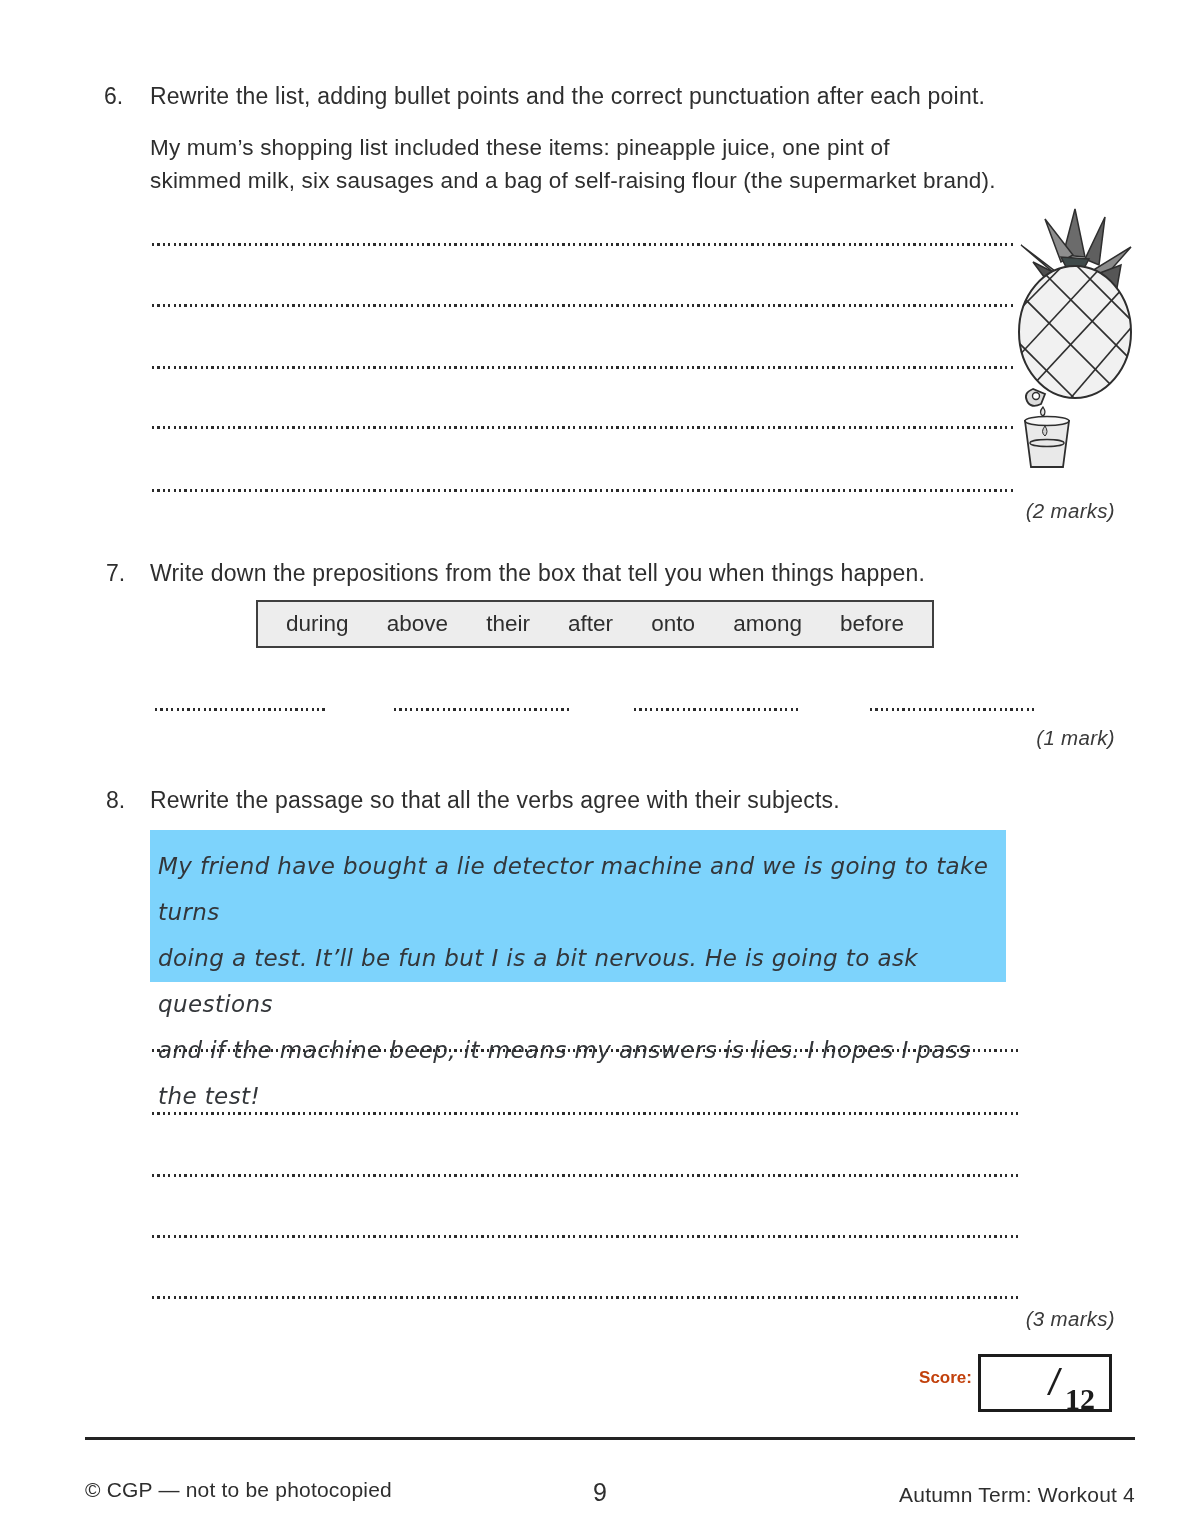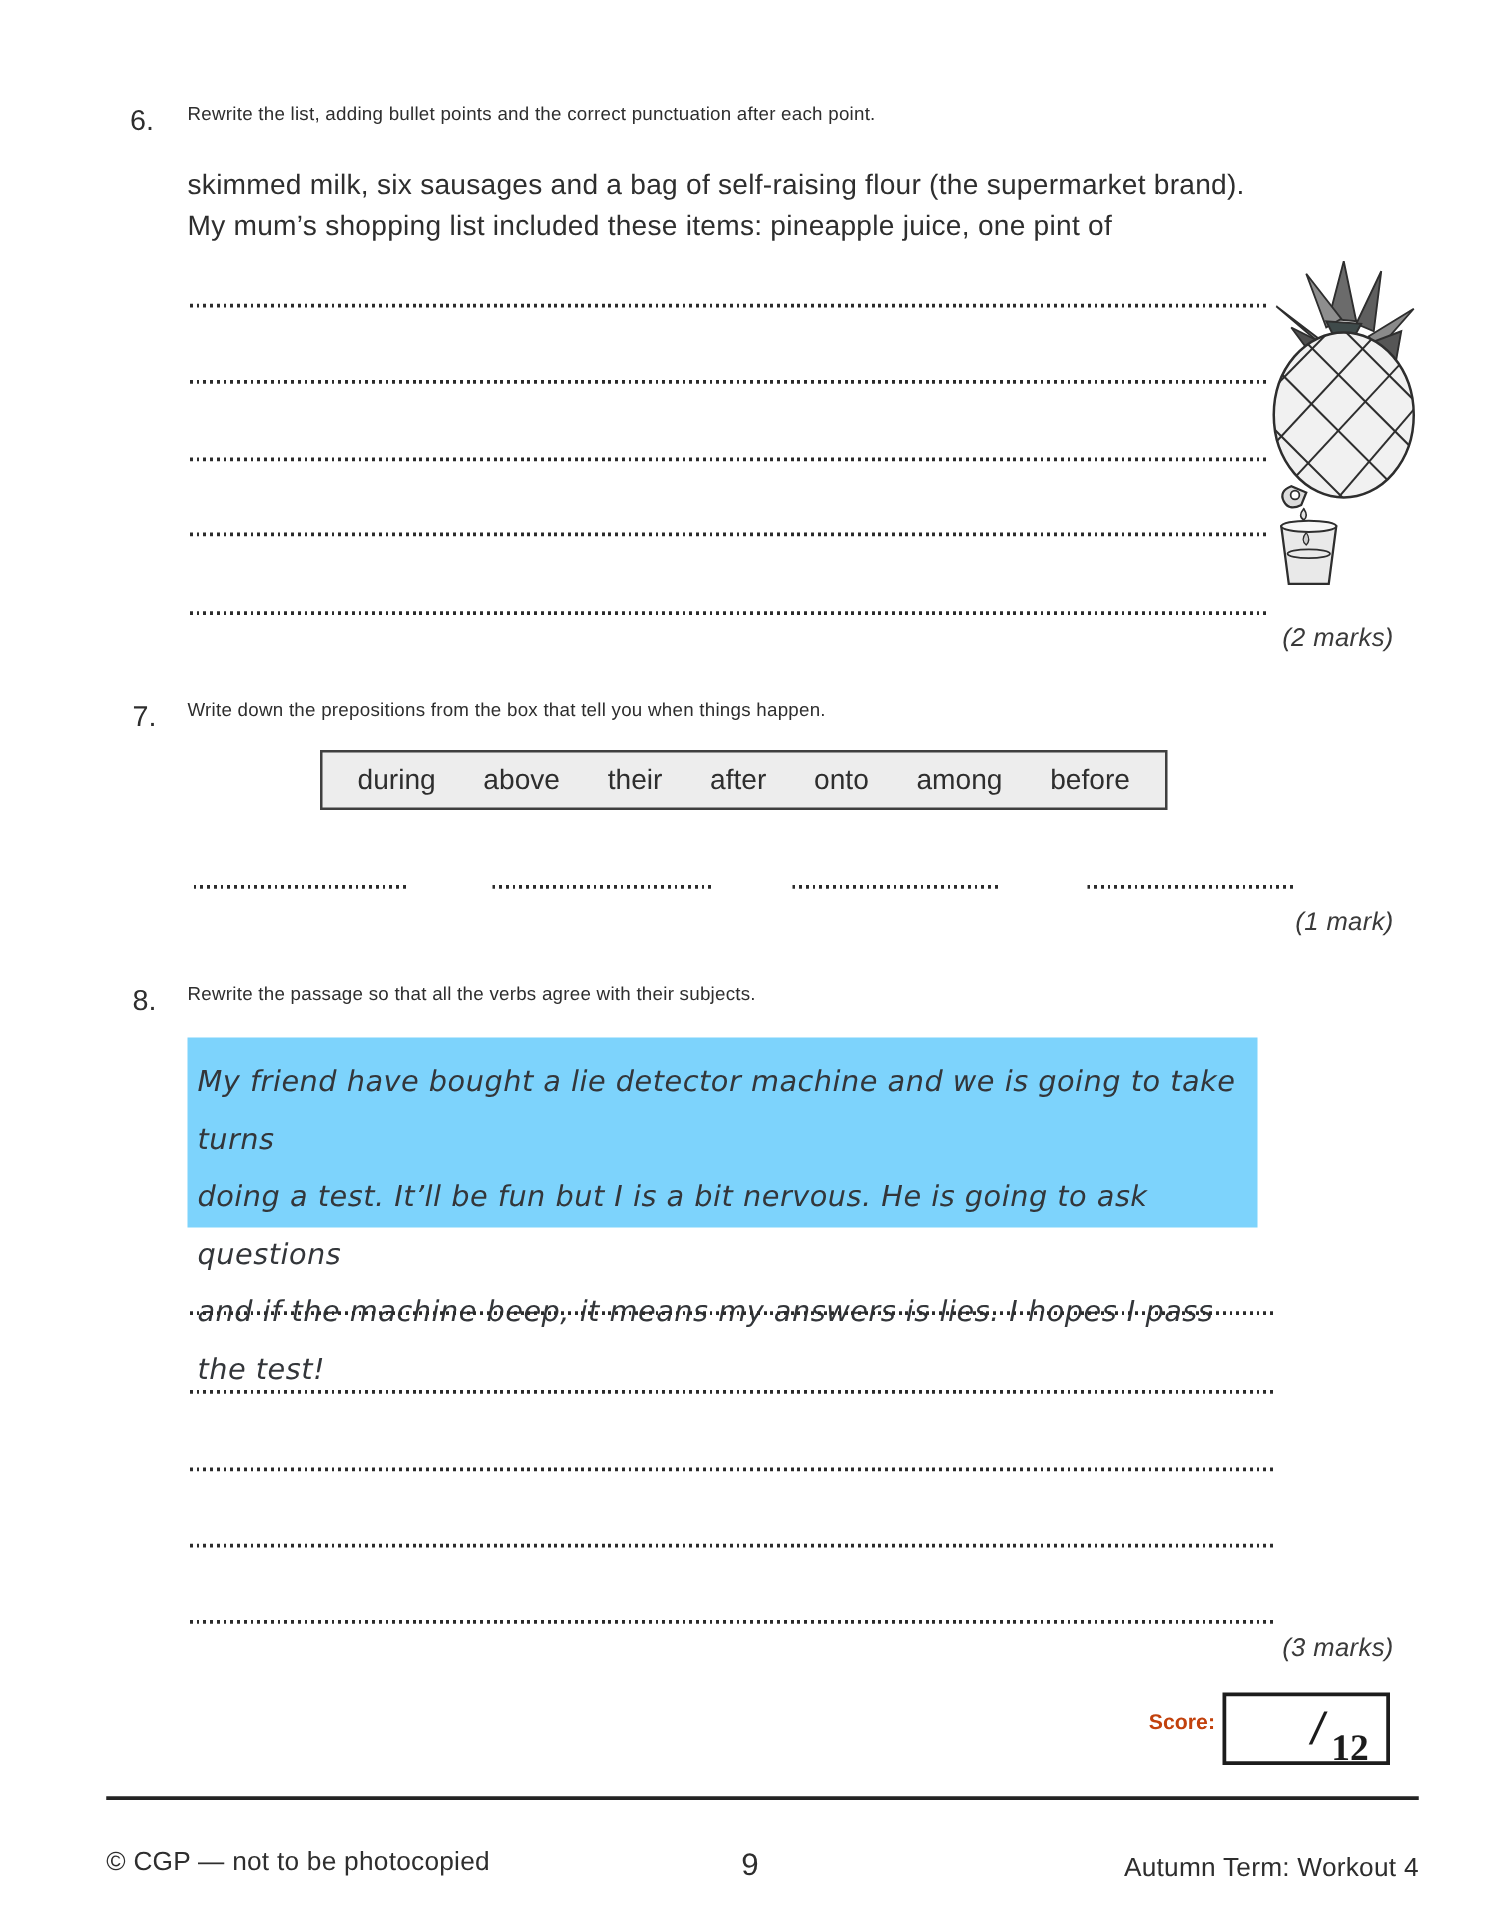--- a/index.html
+++ b/index.html
@@ -6,21 +6,21 @@
   .page{
     position:relative;
     width:1200px;height:1531px;
     background:#ffffff;
     font-family:"Liberation Sans", sans-serif;
     color:#2e2e2e;
     overflow:hidden;
   }
   .abs{position:absolute;}
   .qnum{font-size:23px;color:#2e2e2e;}
-  .qprompt{font-size:15px;color:#2e2e2e;letter-spacing:.2px;}
+  .qprompt{font-size:23px;color:#2e2e2e;letter-spacing:.2px;}
   .qbody{font-size:22.5px;line-height:33px;color:#2e2e2e;letter-spacing:.2px;}
   .dotline{
     height:3px;
     background:repeating-linear-gradient(90deg,#2b2b2b 0 2.2px,transparent 2.2px 5.4px);
   }
   .marks{
     font-size:20.5px;font-style:italic;color:#3a3a3a;
     text-align:right;letter-spacing:.3px;
   }
   .wordbox{
@@ -55,22 +55,22 @@
 </style>
 </head>
 <body>
 
 <div class="page">
 
   <div class="abs qnum" style="left:104px;top:83px;">6.</div>
   <div class="abs qprompt" style="left:150px;top:83px;width:900px;">Rewrite the list, adding bullet points and the correct punctuation after each point.</div>
 
   <div class="abs qbody" style="left:150px;top:131px;width:880px;">
+    <div>My mum’s shopping list included these items: pineapple juice, one pint of</div>
     <div>skimmed milk, six sausages and a bag of self-raising flour (the supermarket brand).</div>
-    <div>My mum’s shopping list included these items: pineapple juice, one pint of</div>
   </div>
 
   <div class="abs dotline" style="left:152px;top:243px;width:863px;"></div>
   <div class="abs dotline" style="left:152px;top:304px;width:863px;"></div>
   <div class="abs dotline" style="left:152px;top:366px;width:863px;"></div>
   <div class="abs dotline" style="left:152px;top:426px;width:863px;"></div>
   <div class="abs dotline" style="left:152px;top:489px;width:863px;"></div>
 
   <svg class="abs" style="left:1003px;top:207px;" width="142" height="262" viewBox="0 0 142 262">
     <defs>

